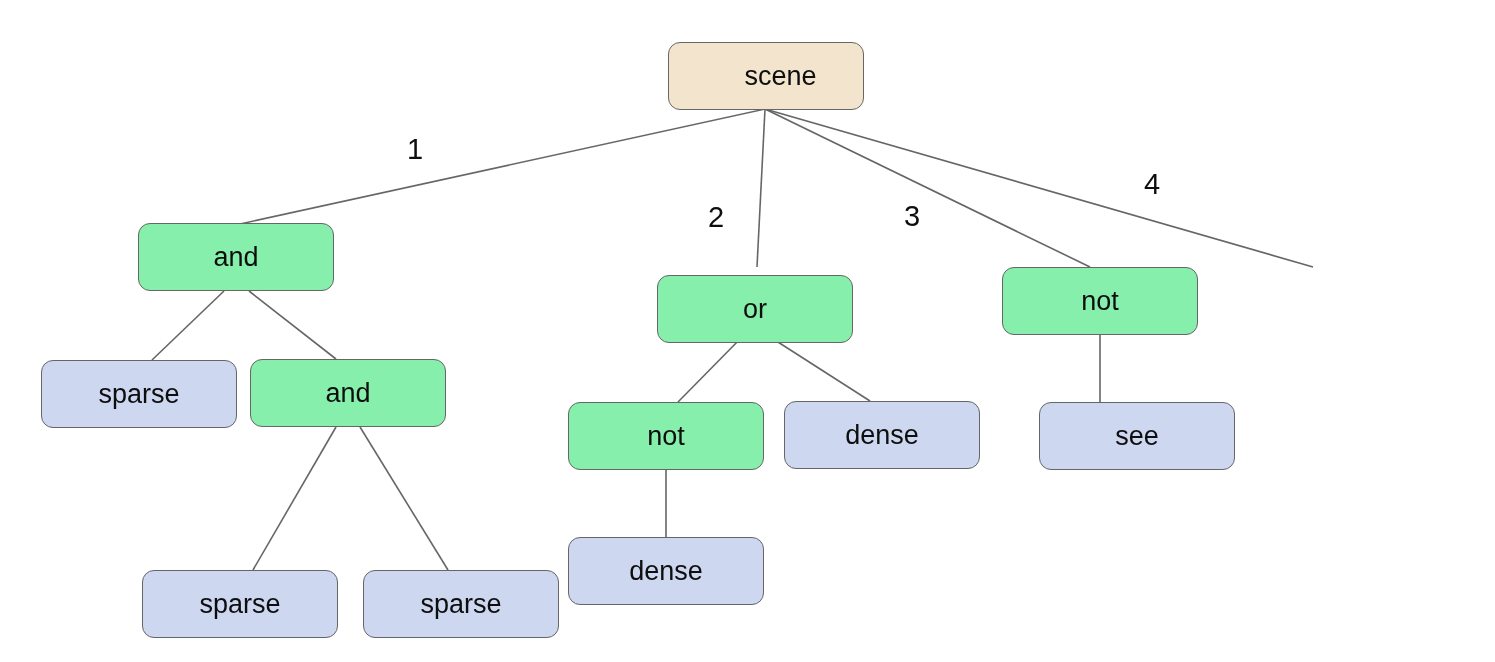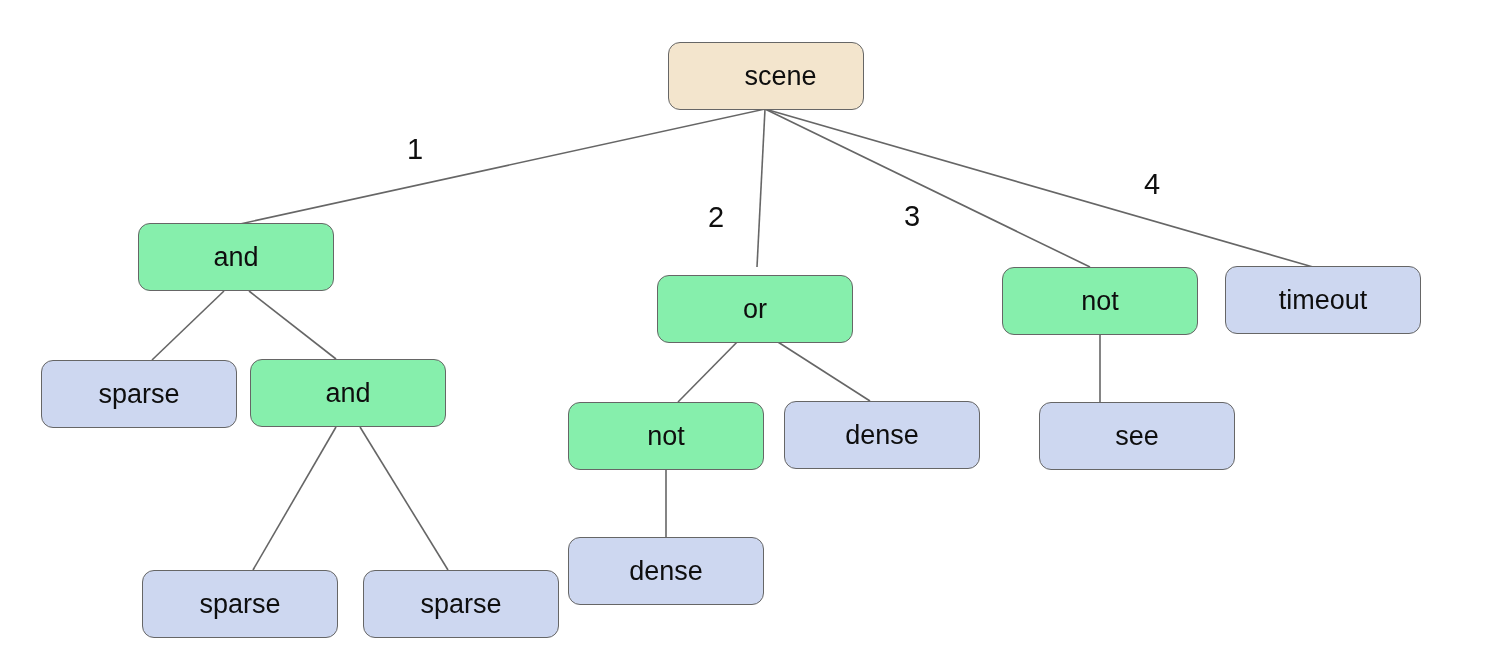--- a/index.html
+++ b/index.html
@@ -92,23 +92,20 @@
   </div>
 
   <div class="node op" id="n-or1">
     <span>or</span>
   </div>
 
   <div class="node op" id="n-not1">
     <span>not</span>
   </div>
 
-  <div class="node leaf" id="n-timeout1">
-    <span>timeout</span>
-  </div>
 
   <div class="node leaf" id="n-sparse1">
     <span>sparse</span>
   </div>
 
   <div class="node op" id="n-and2">
     <span>and</span>
   </div>
 
   <div class="node op" id="n-not2">

